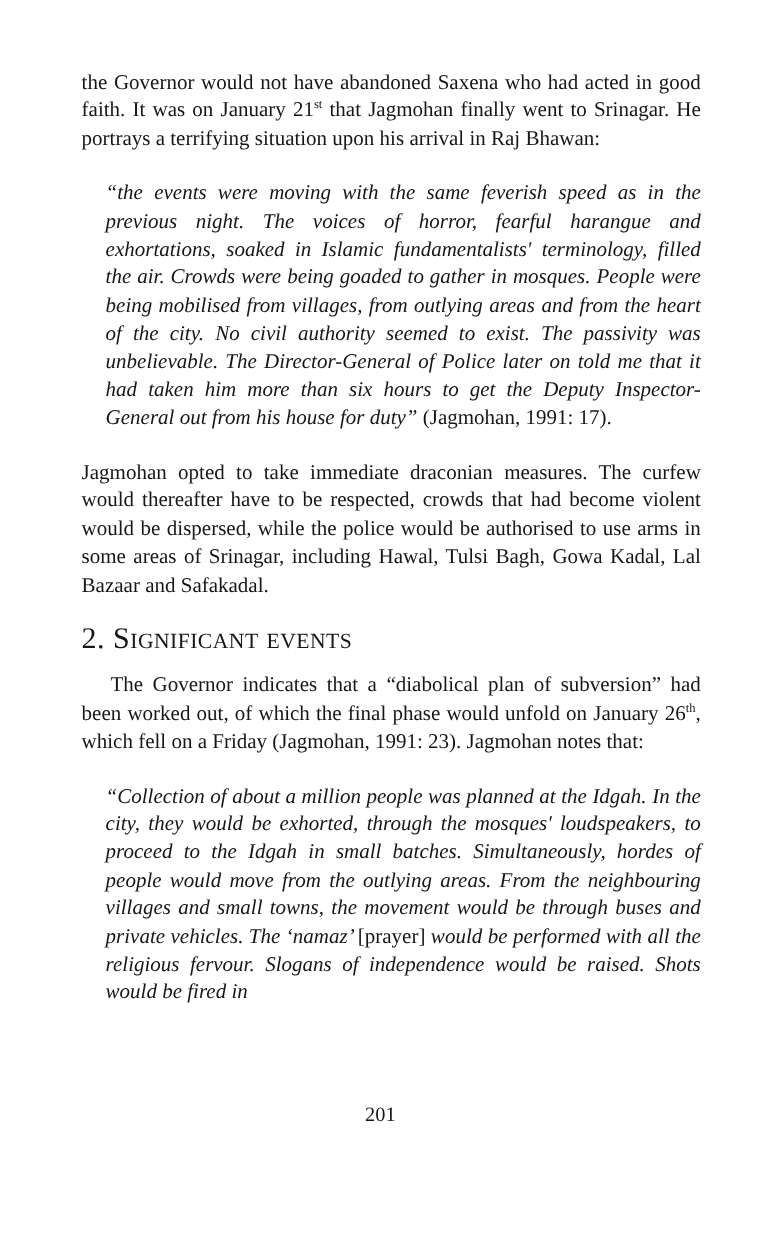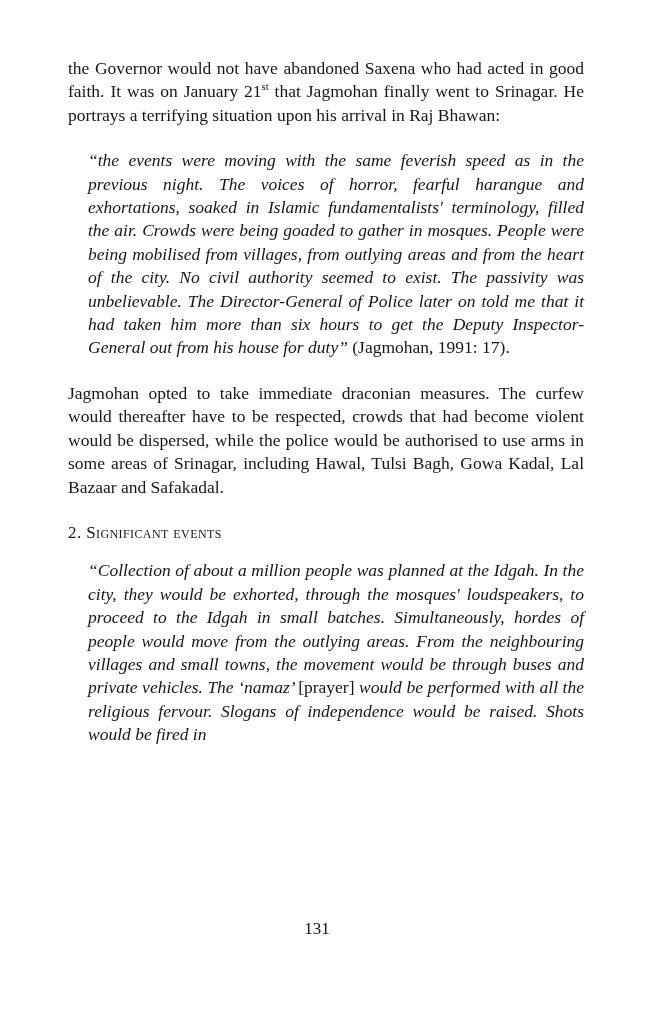--- a/index.html
+++ b/index.html
@@ -37,21 +37,21 @@
     font-style: italic;
     margin-left: 20px;
   }
   .block.quote .run-roman {
     font-style: normal;
   }
   .block.heading {
     font-weight: normal;
     font-style: normal;
     font-variant: small-caps;
-    font-size: 17px;
+    font-size: 25px;
     letter-spacing: 0.4px;
     text-align: left;
     margin: 14px 0 15px 0;
   }
   .block.indent {
     text-indent: 24px;
   }
   sup.run-superscript {
     font-size: 10.5px;
     line-height: 0;
@@ -70,16 +70,17 @@
 </style>
 </head>
 <body>
 
 <div class="sheet">
   <div class="text-column">
       <p class="block paragraph"><span class="run-roman">the Governor would not have abandoned Saxena who had acted in good faith.  It was on January 21</span><sup class="run-superscript">st</sup><span class="run-roman"> that Jagmohan finally went to Srinagar. He portrays a terrifying situation upon his arrival in Raj Bhawan:</span></p>
       <p class="block quote"><span class="run-italic">“the events were moving with the same feverish speed as in the previous night. The voices of horror, fearful harangue and exhortations, soaked in Islamic fundamentalists' terminology, filled the air. Crowds were being goaded to gather in mosques. People were being mobilised from villages, from outlying areas and from the heart of the city. No civil authority seemed to exist. The passivity was unbelievable. The Director-General of Police later on told me that it had taken him more than six hours to get the Deputy Inspector-General out from his house for duty”</span><span class="run-roman"> (Jagmohan, 1991: 17).</span></p>
       <p class="block paragraph"><span class="run-roman">Jagmohan opted to take immediate draconian measures. The curfew would thereafter have to be respected, crowds that had become violent would be dispersed, while the police would be authorised to use arms in some areas of Srinagar, including Hawal, Tulsi Bagh, Gowa Kadal, Lal Bazaar and Safakadal.</span></p>
       <h2 class="block heading"><span class="run-smallcaps">2. Significant events</span></h2>
+      <p class="block paragraph indent"><span class="run-roman">The Governor indicates that a “diabolical plan of subversion” had been worked out, of which the final phase would unfold on January 26</span><sup class="run-superscript">th</sup><span class="run-roman">, which fell on a Friday (Jagmohan, 1991: 23). Jagmohan notes that:</span></p>
       <p class="block quote"><span class="run-italic">“Collection of about a million people was planned at the Idgah. In the city, they would be exhorted, through the mosques' loudspeakers, to proceed to the Idgah in small batches. Simultaneously, hordes of people would move from the outlying areas. From the neighbouring villages and small towns, the movement would be through buses and private vehicles. The ‘namaz’ </span><span class="run-roman">[prayer]</span><span class="run-italic"> would be performed with all the religious fervour. Slogans of independence would be raised. Shots would be fired in</span></p>
     </div>
-  <div class="page-number">131</div>
+  <div class="page-number">201</div>
 </div>
 
 </body></html>

